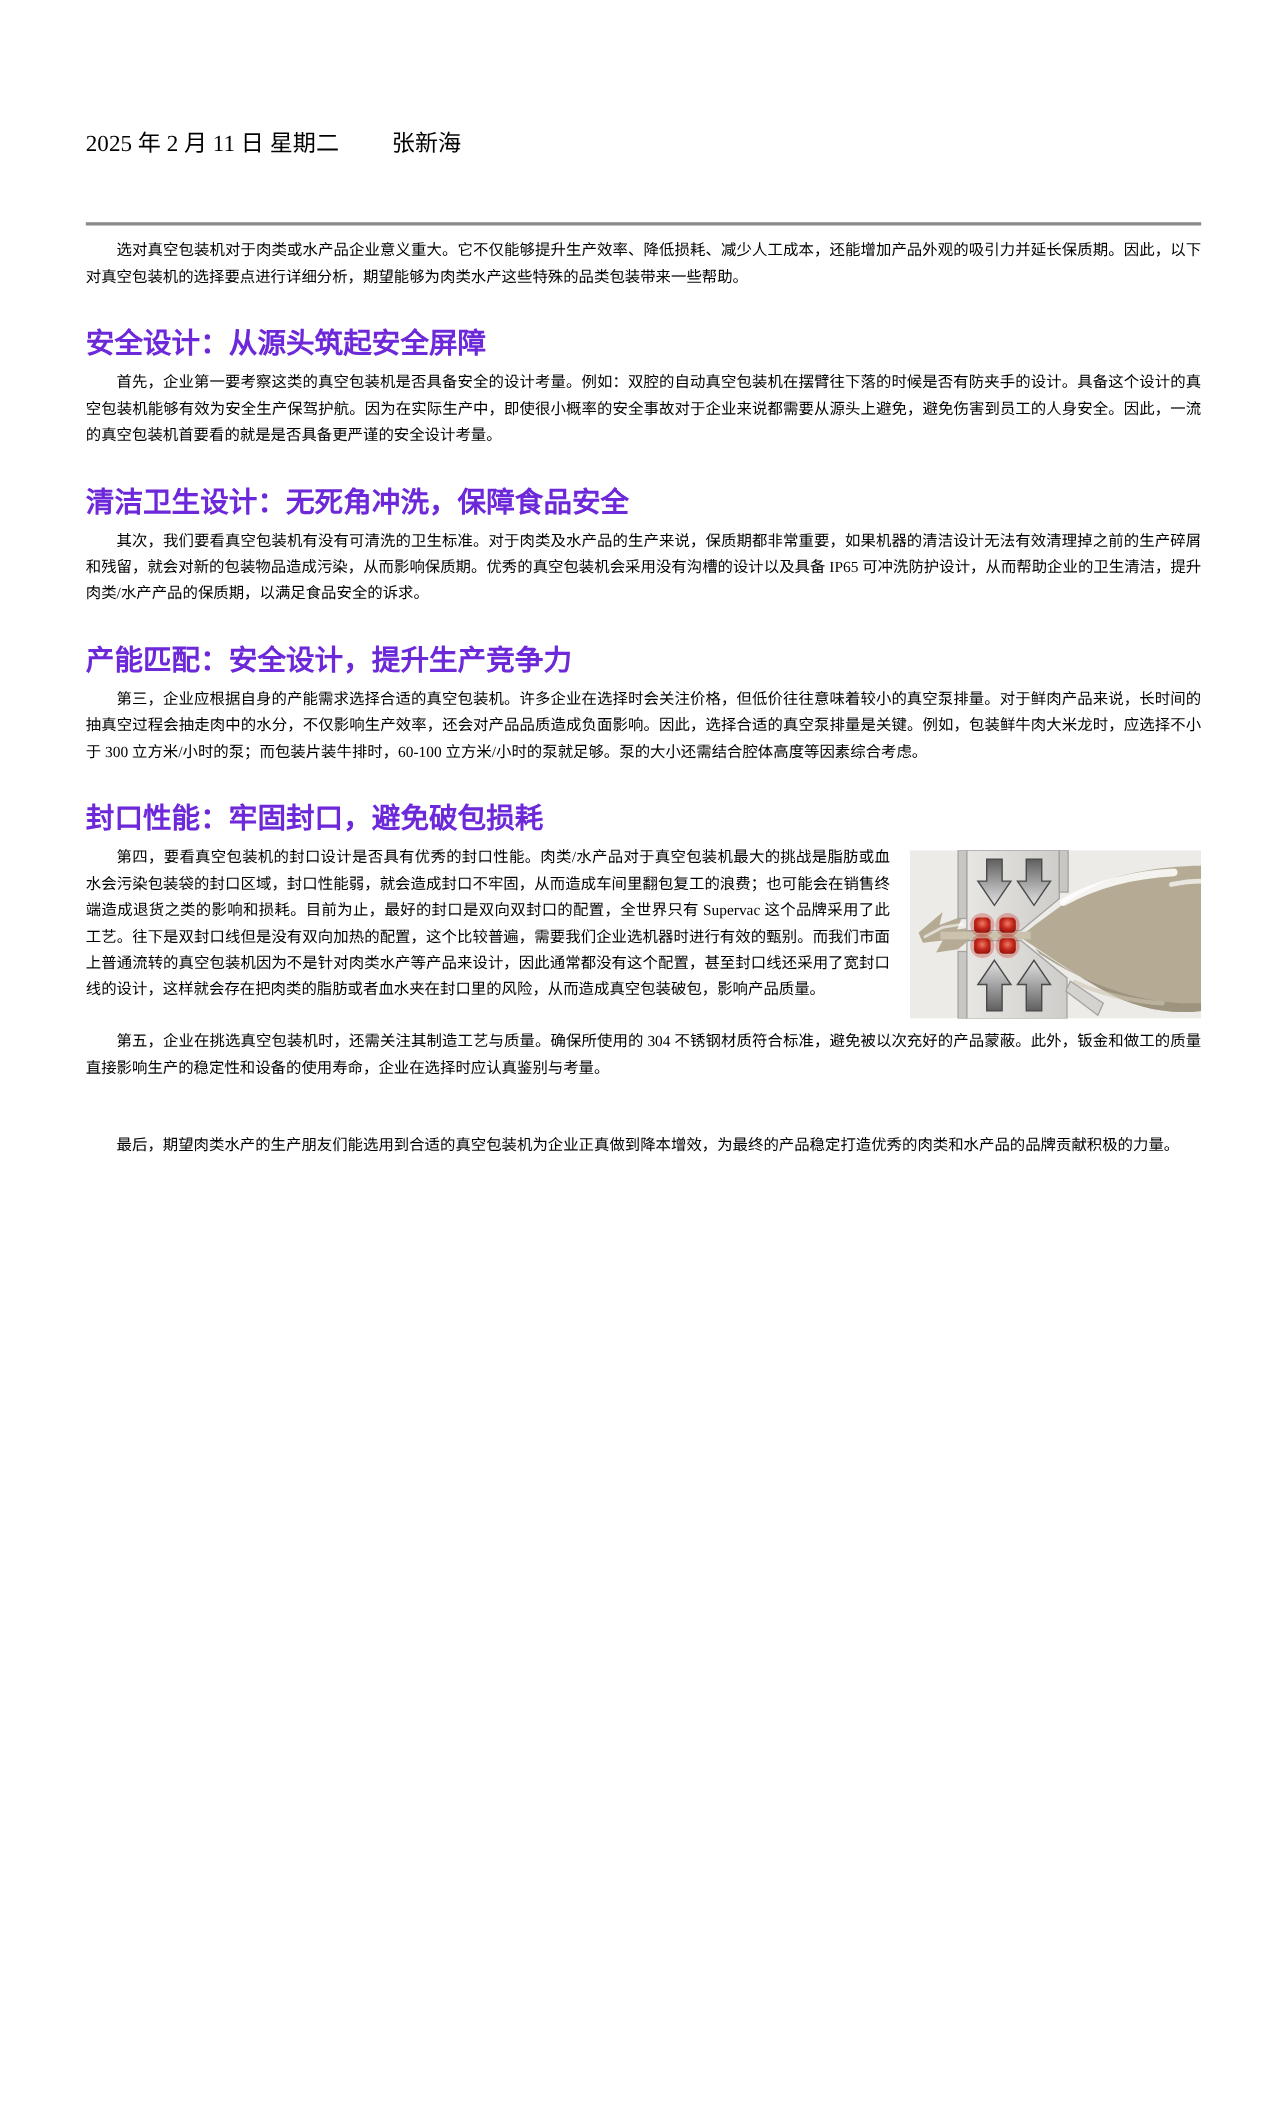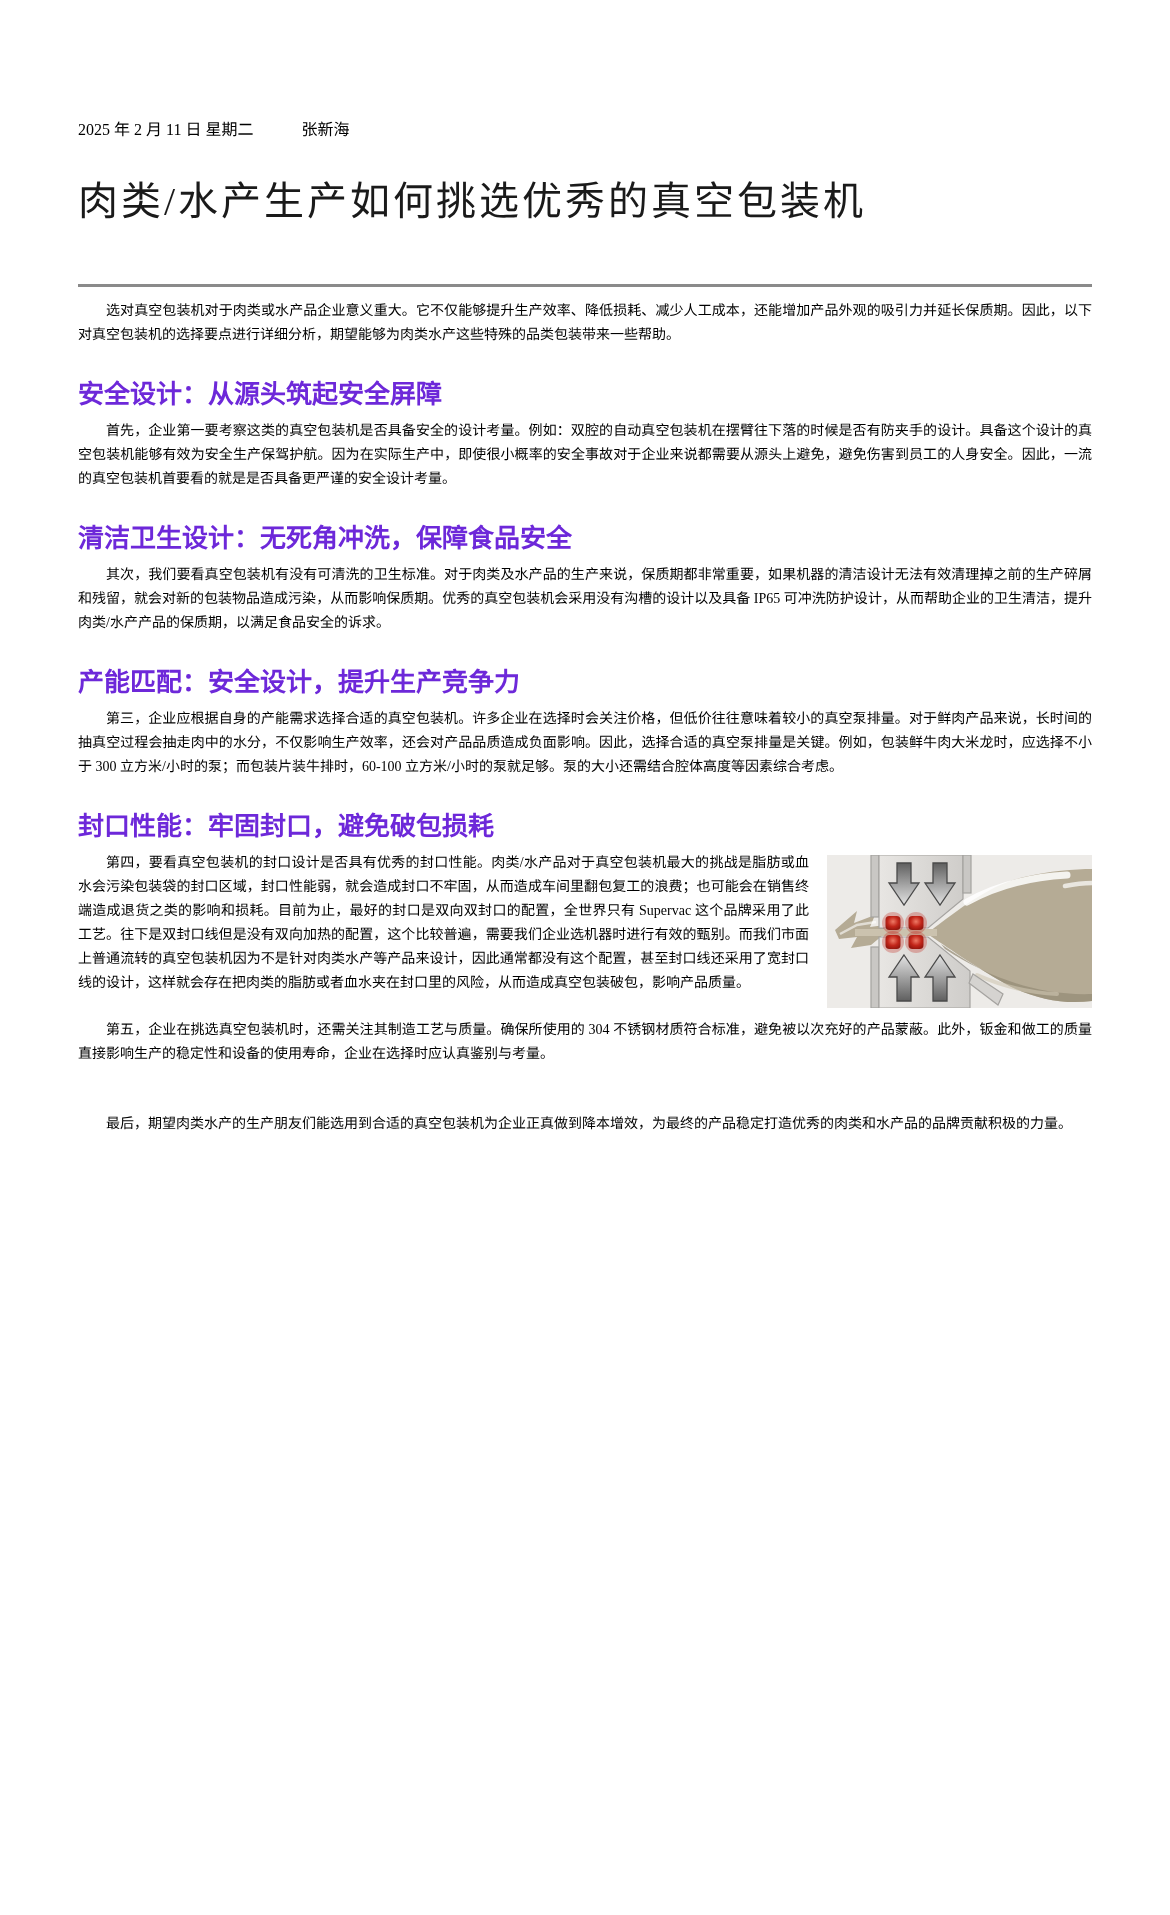--- a/index.html
+++ b/index.html
@@ -11,21 +11,21 @@
     font-family: "Liberation Serif", "DejaVu Serif", serif;
     color: #000000;
   }
   .page {
     width: 1170px;
     height: 1915px;
     padding: 116px 78px 0 78px;
     background: #ffffff;
   }
   .date-line {
-    font-size: 16px;
+    font-size: 21px;
     line-height: 28px;
     white-space: nowrap;
   }
   .date-author { margin-left: 48px; }
   .page-title {
     margin-top: 34px;
     font-size: 40px;
     line-height: 48px;
     font-weight: normal;
     letter-spacing: 3px;
@@ -64,21 +64,20 @@
 </style>
 </head>
 <body>
 
 <div class="page">
 
   <div class="date-line">
     <span>2025 年 2 月 11 日 星期二</span><span class="date-author">张新海</span>
   </div>
 
-  <h1 class="page-title">肉类/水产生产如何挑选优秀的真空包装机</h1>
 
   <hr class="rule">
 
   <p class="body-para intro-para">选对真空包装机对于肉类或水产品企业意义重大。它不仅能够提升生产效率、降低损耗、减少人工成本，还能增加产品外观的吸引力并延长保质期。因此，以下对真空包装机的选择要点进行详细分析，期望能够为肉类水产这些特殊的品类包装带来一些帮助。</p>
 
   <div class="section">
     <h2 class="section-heading">安全设计：从源头筑起安全屏障</h2>
     <p class="body-para">首先，企业第一要考察这类的真空包装机是否具备安全的设计考量。例如：双腔的自动真空包装机在摆臂往下落的时候是否有防夹手的设计。具备这个设计的真空包装机能够有效为安全生产保驾护航。因为在实际生产中，即使很小概率的安全事故对于企业来说都需要从源头上避免，避免伤害到员工的人身安全。因此，一流的真空包装机首要看的就是是否具备更严谨的安全设计考量。</p>
   </div>
 

